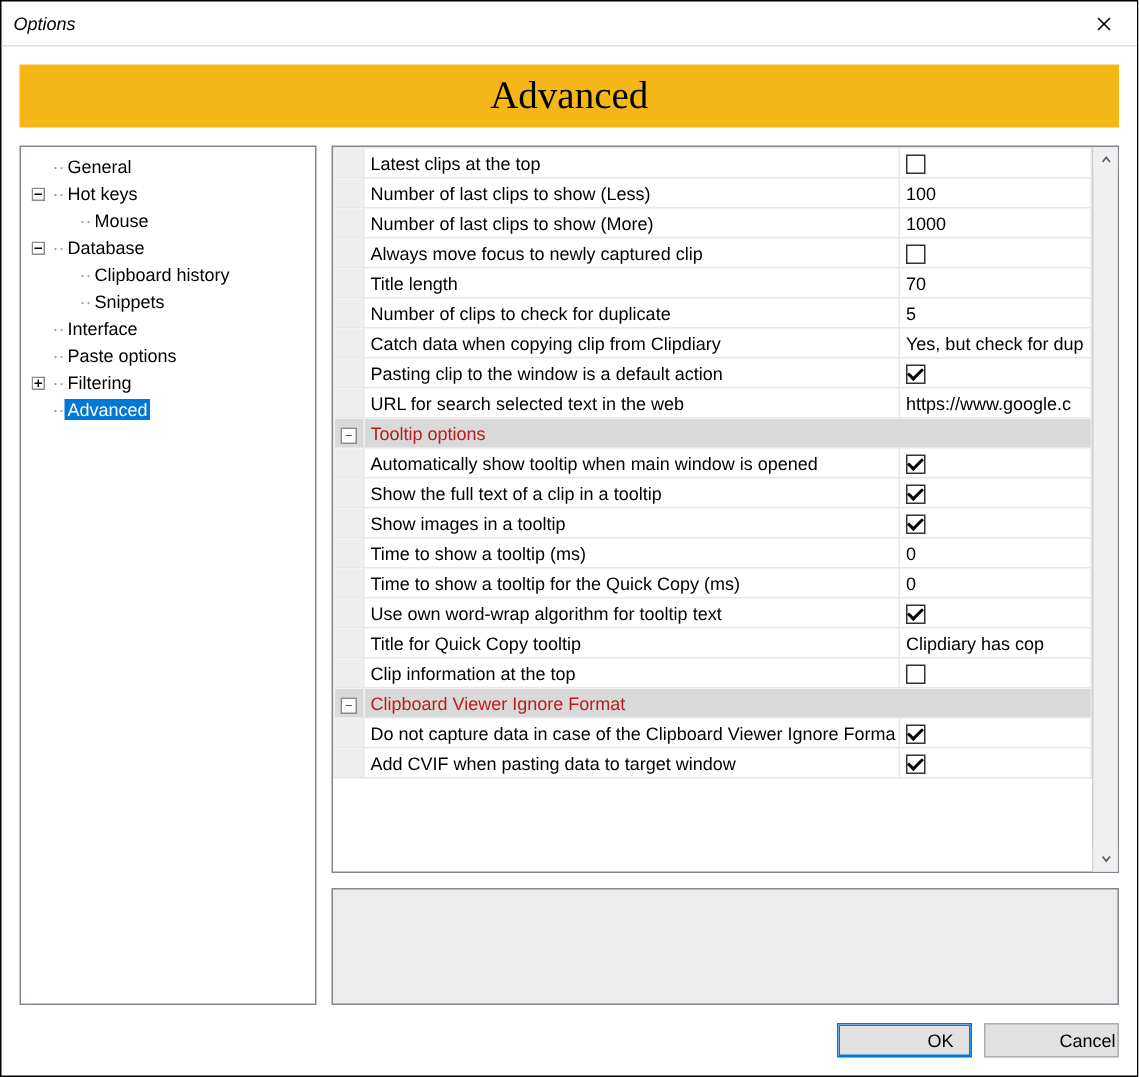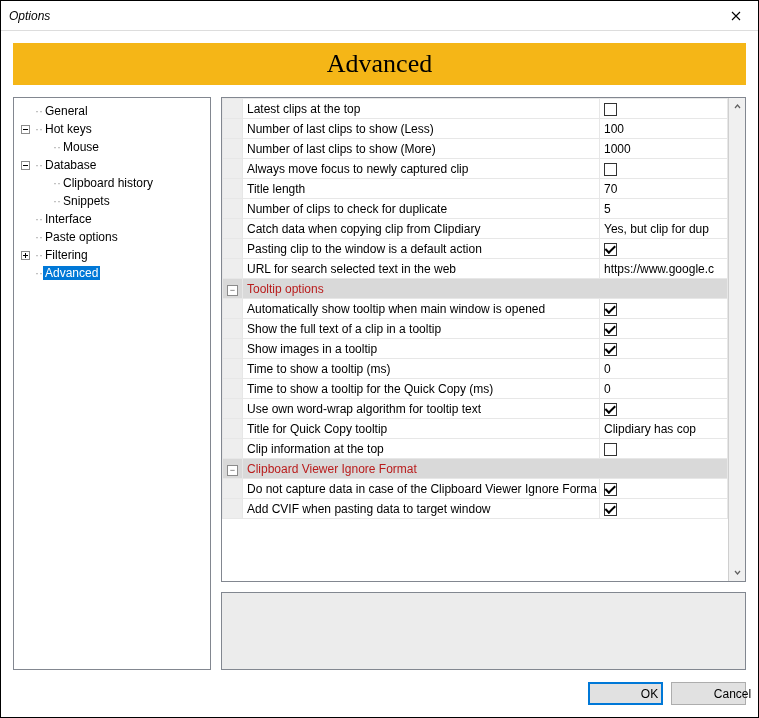--- a/index.html
+++ b/index.html
@@ -34,21 +34,21 @@
   table.propgrid col.c-val { width: 128px; }
   td.exp-cell { background: #eeeeee; text-align: center; padding: 0; border-right: 1px solid #d7d7d7; }
   td.label-cell { padding-left: 6px; }
   tr.group td.group-label { background: #d9d9d9; font-weight: normal; color: #b91c1c; }
   tr.group td.exp-cell { background: #d9d9d9; }
   .chk { width: 13px; height: 13px; border: 1px solid #333; display: inline-flex; align-items: center; justify-content: center; background: #fff; vertical-align: middle; }
   .chk.checked::after { content: ""; width: 8px; height: 4px; border-left: 2px solid #000; border-bottom: 2px solid #000; transform: rotate(-45deg) translate(0px,-1px); }
   .group-toggle { width: 11px; height: 11px; border: 1px solid #8b8b8b; display: inline-flex; align-items: center; justify-content: center; background: #fff; font-size: 9px; line-height: 1; color: #555; }
   .desc-panel { height: 78px; border: 1px solid #828790; background: #ececec; }
   .footer { display: flex; justify-content: flex-end; gap: 8px; padding: 0 12px 12px 0; }
-  .btn { width: 75px; height: 23px; border: 1px solid #adadad; background: #e1e1e1; font-size: 12px; cursor: pointer; display: inline-flex; align-items: center; justify-content: center; padding-left: 48px; }
+  .btn { width: 90px; height: 23px; border: 1px solid #adadad; background: #e1e1e1; font-size: 12px; cursor: pointer; display: inline-flex; align-items: center; justify-content: center; padding-left: 48px; }
   .btn.default { border: 1px solid #0078d7; box-shadow: inset 0 0 0 1px #0078d7; }
 </style>
 </head>
 <body>
 
 <div class="window">
   <div class="titlebar">
     <span class="title">Options</span>
     <div class="close-btn">
       <svg viewBox="0 0 10 10">
@@ -176,21 +176,21 @@
                   <td><span>70</span></td>
                 </tr>
                 <tr>
                   <td class="exp-cell"></td>
                   <td class="label-cell">Number of clips to check for duplicate</td>
                   <td><span>5</span></td>
                 </tr>
                 <tr>
                   <td class="exp-cell"></td>
                   <td class="label-cell">Catch data when copying clip from Clipdiary</td>
-                  <td><span>Yes, but clip for dup</span></td>
+                  <td><span>Yes, but check for dup</span></td>
                 </tr>
                 <tr>
                   <td class="exp-cell"></td>
                   <td class="label-cell">Pasting clip to the window is a default action</td>
                   <td><span class="chk checked"></span></td>
                 </tr>
                 <tr>
                   <td class="exp-cell"></td>
                   <td class="label-cell">URL for search selected text in the web</td>
                   <td><span>https://www.google.c</span></td>

